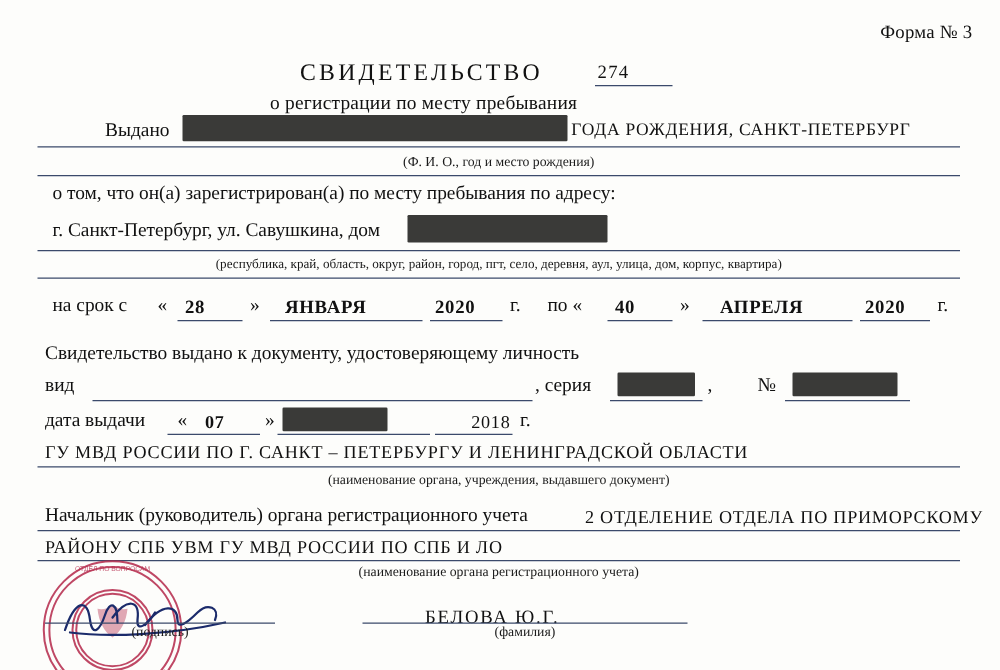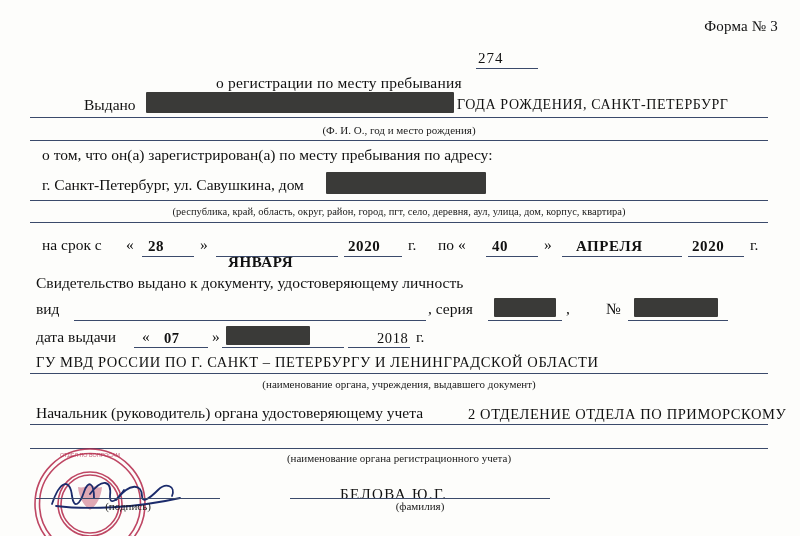--- a/index.html
+++ b/index.html
@@ -103,20 +103,21 @@
     letter-spacing: 1.4px;
   }
 </style>
 </head>
 <body>
 
 <div id="page">
 
   <div class="form-no">Форма № 3</div>
 
+  <div class="title-main">СВИДЕТЕЛЬСТВО</div>
   <div class="title-num">274</div>
   <div class="rule" style="left:476px; top:68px; width:62px;"></div>
   <div class="title-sub">о регистрации по месту пребывания</div>
 
   <div class="lbl" style="left:84px; top:96px;">Выдано</div>
   <div class="redact" style="left:146px; top:92px; width:308px; height:21px;"></div>
   <div class="val val-sp" style="left:457px; top:97px; font-size:14px;">ГОДА РОЖДЕНИЯ, САНКТ-ПЕТЕРБУРГ</div>
   <div class="rule" style="left:30px; top:117px; width:738px;"></div>
 
   <div class="lbl-sm centered" style="left:399px; top:124px;">(Ф. И. О., год и место рождения)</div>
@@ -128,21 +129,21 @@
   <div class="redact" style="left:326px; top:172px; width:160px; height:22px;"></div>
   <div class="rule" style="left:30px; top:200px; width:738px;"></div>
   <div class="lbl-sm centered" style="left:399px; top:206px; font-size:10.5px;">(республика, край, область, округ, район, город, пгт, село, деревня, аул, улица, дом, корпус, квартира)</div>
   <div class="rule" style="left:30px; top:222px; width:738px;"></div>
 
   <div class="lbl" style="left:42px; top:236px;">на срок с</div>
   <div class="lbl" style="left:126px; top:236px;">«</div>
   <div class="val val-sp" style="left:148px; top:238px; font-weight:bold; font-size:15px;">28</div>
   <div class="rule" style="left:142px; top:256px; width:52px;"></div>
   <div class="lbl" style="left:200px; top:236px;">»</div>
-  <div class="val val-sp" style="left:228px; top:254px; font-weight:bold; font-size:15px;">ЯНВАРЯ</div>
+  <div class="val val-sp" style="left:228px; top:238px; font-weight:bold; font-size:15px;">ЯНВАРЯ</div>
   <div class="rule" style="left:216px; top:256px; width:122px;"></div>
   <div class="val val-sp" style="left:348px; top:238px; font-weight:bold; font-size:15px;">2020</div>
   <div class="rule" style="left:344px; top:256px; width:58px;"></div>
   <div class="lbl" style="left:408px; top:236px;">г.</div>
   <div class="lbl" style="left:438px; top:236px;">по «</div>
   <div class="val val-sp" style="left:492px; top:238px; font-weight:bold; font-size:15px;">40</div>
   <div class="rule" style="left:486px; top:256px; width:52px;"></div>
   <div class="lbl" style="left:544px; top:236px;">»</div>
   <div class="val val-sp" style="left:576px; top:238px; font-weight:bold; font-size:15px;">АПРЕЛЯ</div>
   <div class="rule" style="left:562px; top:256px; width:120px;"></div>
@@ -170,23 +171,24 @@
   <div class="redact" style="left:226px; top:326px; width:84px; height:19px;"></div>
   <div class="rule" style="left:222px; top:347px; width:122px;"></div>
   <div class="val val-sp" style="left:352px; top:330px; font-size:14.5px;margin-left:25px;">2018</div>
   <div class="rule" style="left:348px; top:347px; width:62px;"></div>
   <div class="lbl" style="left:416px; top:328px;">г.</div>
 
   <div class="val val-sp" style="left:36px; top:354px; font-size:14.5px;">ГУ  МВД  РОССИИ  ПО  Г. САНКТ – ПЕТЕРБУРГУ  И  ЛЕНИНГРАДСКОЙ ОБЛАСТИ</div>
   <div class="rule" style="left:30px; top:373px; width:738px;"></div>
   <div class="lbl-sm centered" style="left:399px; top:378px;">(наименование органа, учреждения, выдавшего документ)</div>
 
-  <div class="lbl" style="left:36px; top:404px;">Начальник (руководитель) органа удостоверяющему учета</div>
+  <div class="lbl" style="left:36px; top:404px;">Начальник (руководитель) органа регистрационного учета</div>
   <div class="val val-sp" style="left:468px; top:406px; font-size:14.5px;">2 ОТДЕЛЕНИЕ ОТДЕЛА  ПО ПРИМОРСКОМУ</div>
   <div class="rule" style="left:30px; top:424px; width:738px;"></div>
+  <div class="val val-sp" style="left:36px; top:430px; font-size:14.5px;">РАЙОНУ СПБ УВМ  ГУ  МВД РОССИИ  ПО СПБ  И  ЛО</div>
   <div class="rule" style="left:30px; top:448px; width:738px;"></div>
   <div class="lbl-sm centered" style="left:399px; top:452px;">(наименование органа регистрационного учета)</div>
 
   <div id="stamp">
     <svg width="120" height="120" viewBox="0 0 120 120" aria-hidden="true">
       <g fill="none" stroke="#b4284a" stroke-width="1.6" opacity="0.85">
         <circle cx="60" cy="60" r="55"></circle>
         <circle cx="60" cy="60" r="50.5"></circle>
         <circle cx="60" cy="60" r="32"></circle>
         <circle cx="60" cy="60" r="29"></circle>

